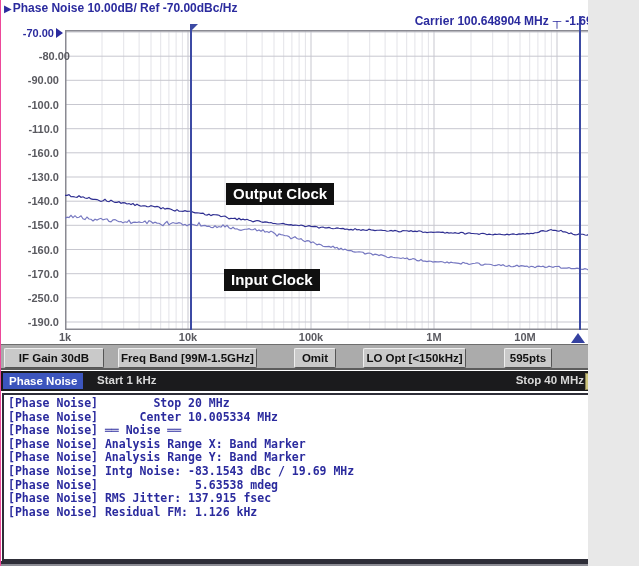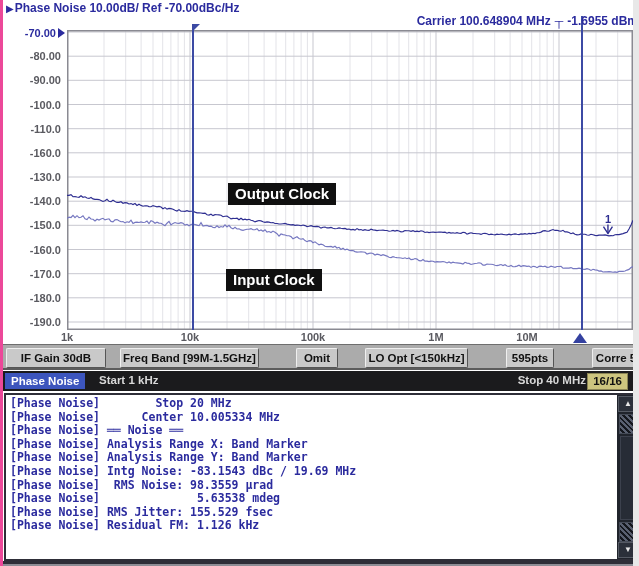--- a/index.html
+++ b/index.html
@@ -1,19 +1,19 @@
 <!DOCTYPE html>
 <html><head>
 <meta charset="utf-8">
 <style>
   html,body{margin:0;padding:0;background:#e8e8e8;}
   #screen{
-    position:relative;width:633px;height:566px;background:#ffffff;
+    position:relative;width:588px;height:566px;background:#ffffff;
     font-family:"Liberation Sans","DejaVu Sans",sans-serif;overflow:hidden;
-    border-left:3px solid #ec4899;box-sizing:border-box;
+    border-left:1px solid #ec4899;box-sizing:border-box;
   }
   
   .title-row{position:absolute;left:3px;top:1px;font-size:12px;font-weight:bold;color:#2b2b9e;white-space:nowrap;}
   .title-arrow{color:#2b2b9e;font-size:10px;margin-right:1px;}
   .carrier-row{position:absolute;right:4px;top:14px;font-size:12px;font-weight:bold;color:#2b2b9e;white-space:nowrap;z-index:5;}
   .carrier-sym{display:inline-block;margin:0 4px;color:#2b2b9e;font-weight:bold;}
   
   .plot-wrap{position:absolute;left:0;top:0;width:639px;height:345px;}
   .plot-area{position:absolute;left:64px;top:30px;width:566px;height:300px;background:#fff;}
   .plot-area svg{position:absolute;left:0;top:0;}
@@ -139,31 +139,31 @@
           <line x1="540.9466210666606" y1="194.51666666666668" x2="540.9466210666606" y2="203.51666666666668" stroke="#2e2e91" stroke-width="1.4"></line>
           <path d="M536.4466210666606,196.51666666666668 L540.9466210666606,203.51666666666668 L545.4466210666606,196.51666666666668" fill="none" stroke="#2e2e91" stroke-width="1.4"></path>
         </svg>
     </div>
 
     <div class="vline" style="left:189px;top:24px;height:306px;"></div>
     <div class="pennant"></div>
 
 
     <div id="ylabels">
-        <div class="ylab" style="left: 0px; top: 50px;">-80.00</div>
+        <div class="ylab" style="left: 0px; top: 50px; padding-left: 11px;">-80.00</div>
         <div class="ylab" style="left: 0px; top: 74px;">-90.00</div>
         <div class="ylab" style="left: 0px; top: 99px;">-100.0</div>
         <div class="ylab" style="left: 0px; top: 123px;">-110.0</div>
         <div class="ylab" style="left: 0px; top: 147px;">-160.0</div>
         <div class="ylab" style="left: 0px; top: 171px;">-130.0</div>
         <div class="ylab" style="left: 0px; top: 195px;">-140.0</div>
         <div class="ylab" style="left: 0px; top: 219px;">-150.0</div>
         <div class="ylab" style="left: 0px; top: 244px;">-160.0</div>
         <div class="ylab" style="left: 0px; top: 268px;">-170.0</div>
-        <div class="ylab" style="left: 0px; top: 292px;">-180.0</div>
+        <div class="ylab" style="left: 0px; top: 292px;">-250.0</div>
         <div class="ylab" style="left: 0px; top: 316px;">-190.0</div>
       </div>
     <div id="xlabels">
         <div class="xlab" style="left: 64px;">1k</div>
         <div class="xlab" style="left: 187px;">10k</div>
         <div class="xlab" style="left: 310px;">100k</div>
         <div class="xlab" style="left: 433px;">1M</div>
         <div class="xlab" style="left: 524px; text-align: center;">10M</div>
       </div>
 
@@ -191,23 +191,22 @@
   </div>
 
   <div class="log-area">
     <div class="log-lines" id="log-lines">
         <div class="log-line">[Phase Noise]        Stop 20 MHz</div>
         <div class="log-line">[Phase Noise]      Center 10.005334 MHz</div>
         <div class="log-line">[Phase Noise] ══ Noise ══</div>
         <div class="log-line">[Phase Noise] Analysis Range X: Band Marker</div>
         <div class="log-line">[Phase Noise] Analysis Range Y: Band Marker</div>
         <div class="log-line">[Phase Noise] Intg Noise: -83.1543 dBc / 19.69 MHz</div>
-        <div class="log-line">[Phase Noise]  RMS Noise: 98.3559 µrad</div>
         <div class="log-line">[Phase Noise]              5.63538 mdeg</div>
-        <div class="log-line">[Phase Noise] RMS Jitter: 155.529 fsec</div>
+        <div class="log-line">[Phase Noise] RMS Jitter: 137.915 fsec</div>
         <div class="log-line">[Phase Noise] Residual FM: 1.126 kHz</div>
       </div>
     <div class="scrollbar">
       <div class="sb-btn" style="top:1px;">▲</div>
       <div class="sb-hatch" style="top:19px;"></div>
       <div class="sb-track" style="top:41px;height:84px;"></div>
       <div class="sb-hatch" style="top:127px;"></div>
       <div class="sb-btn" style="top:147px;">▼</div>
     </div>
   </div>

